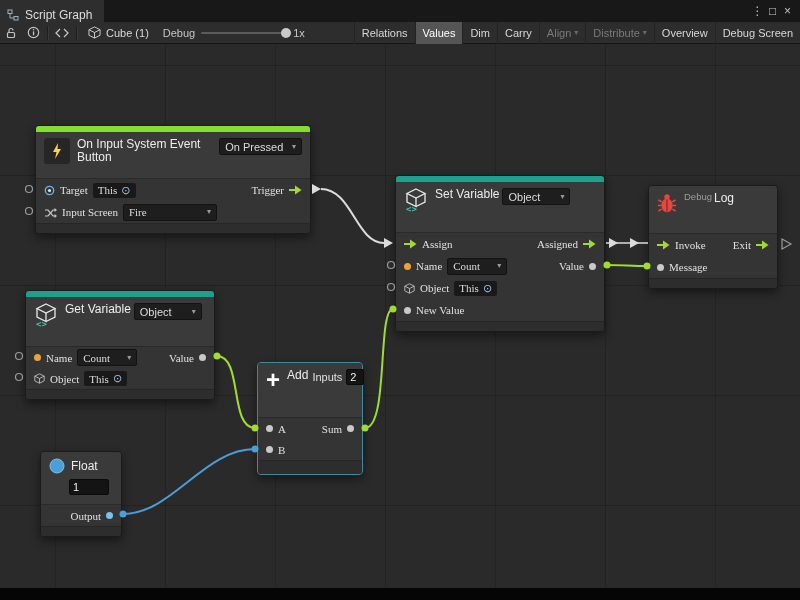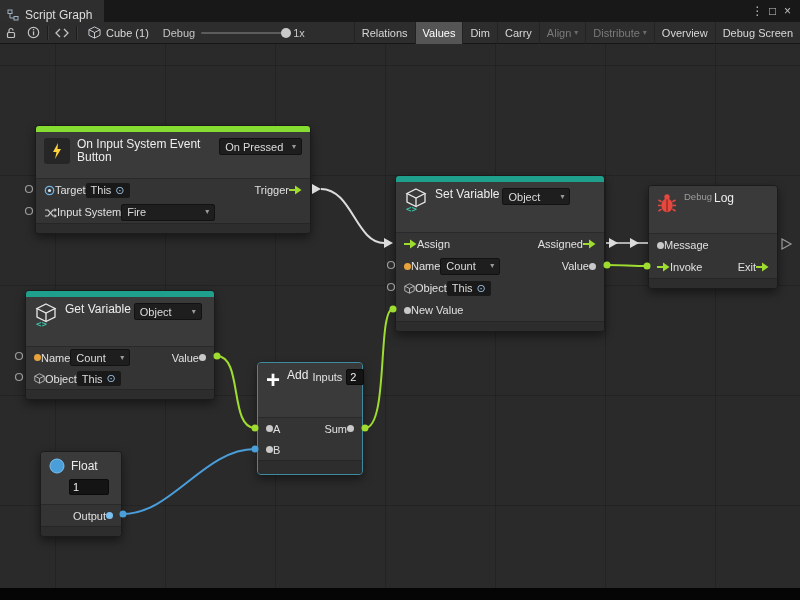--- a/index.html
+++ b/index.html
@@ -40,21 +40,21 @@
   .node{position:absolute;background:#353535;border:1px solid #1b1b1b;border-radius:4px;
     box-shadow:0 4px 10px rgba(0,0,0,.45);font-size:11px;color:#e0e0e0;z-index:2;}
   .accent{height:6px;border-radius:3px 3px 0 0;}
   .accent-event{background:var(--event-accent,#86dd32);}
   .accent-var{background:var(--variable-accent,#1ea08d);}
   .node-header{display:flex;align-items:flex-start;gap:7px;padding:6px 8px 4px 8px;background:#3a3a3a;}
   .hdr-col{display:flex;flex-direction:row;gap:3px;min-width:0;}
   .node-title{font-size:12px;color:#ededed;line-height:13px;}
   .surtitle{font-size:9.5px;color:#9d9d9d;line-height:10px;}
   .node-body{border-top:1px solid #292929;background:#343434;}
-  .node-row{display:flex;align-items:center;height:22px;padding:0 8px;}
+  .node-row{display:flex;align-items:center;gap:5px;height:22px;padding:0 8px;font-family:Liberation Serif, serif;}
   .node-footer{height:10px;background:#2d2d2d;border-top:1px solid #262626;border-radius:0 0 3px 3px;}
   .spacer{flex:1;}
   .icon-badge{width:26px;height:26px;background:#262626;border-radius:3px;display:flex;align-items:center;justify-content:center;flex:none;}
   .dd{height:17px;display:inline-flex;align-items:center;gap:5px;padding:0 5px;background:#1e1e1e;
     border:1px solid #121212;border-radius:2px;color:#dcdcdc;font-size:11px;cursor:default;}
   .dd .caret{margin-left:auto;}
   .chip{height:15px;display:inline-flex;align-items:center;gap:4px;padding:0 5px;background:#191919;border-radius:2px;color:#dcdcdc;}
   .chip-ico{color:#9cc3e6;font-size:11px;line-height:1;}
   .dot{width:7px;height:7px;border-radius:50%;flex:none;}
   .dot-gray{background:#c9c9c9;}
@@ -199,21 +199,21 @@
             <polygon points="6,0.5 6,9.5 12.5,5" class="fill-green"></polygon>
         </svg>
       </div>
       <div class="node-row">
         <svg width="13" height="11" viewBox="0 0 13 11">
           <path d="M1 3 H4 L9 9 H11" fill="none" stroke="#c8c8c8" stroke-width="1.2"></path>
           <path d="M1 9 H4 L9 3 H11" fill="none" stroke="#c8c8c8" stroke-width="1.2"></path>
           <polygon points="10.5,1 13,3 10.5,5" fill="#c8c8c8"></polygon>
             <polygon points="10.5,7 13,9 10.5,11" fill="#c8c8c8"></polygon>
         </svg>
-        <span>Input System</span>
+        <span>Input Screen</span>
         <span class="dd" style="width:94px;">
           <span>Fire</span>
             <span class="caret">▾</span>
         </span>
       </div>
     </div>
     <div class="node-footer"></div>
   </div>
 
   <div class="node" style="left:395px;top:175px;width:210px;">
@@ -293,35 +293,35 @@
             <line x1="12.4" y1="14" x2="15" y2="15.5"></line>
         </g>
       </svg>
       <div class="hdr-col" style="gap:2px;">
         <span class="surtitle">Debug</span>
         <span class="node-title">Log</span>
       </div>
     </div>
     <div class="node-body">
       <div class="node-row">
-        <span class="dot dot-gray"></span>
-        <span>Message</span>
-      </div>
-      <div class="node-row">
         <svg class="ctl-arrow" width="13" height="10" viewBox="0 0 13 10">
           <rect x="0" y="4" width="6" height="2" class="fill-green"></rect>
             <polygon points="6,0.5 6,9.5 12.5,5" class="fill-green"></polygon>
         </svg>
         <span>Invoke</span>
         <span class="spacer"></span>
         <span>Exit</span>
         <svg class="ctl-arrow" width="13" height="10" viewBox="0 0 13 10">
           <rect x="0" y="4" width="6" height="2" class="fill-green"></rect>
             <polygon points="6,0.5 6,9.5 12.5,5" class="fill-green"></polygon>
         </svg>
+      </div>
+      <div class="node-row">
+        <span class="dot dot-gray"></span>
+        <span>Message</span>
       </div>
     </div>
     <div class="node-footer"></div>
   </div>
 
   <div class="node" style="left:25px;top:290px;width:190px;">
     <div class="accent accent-var"></div>
     <div class="node-header" style="height:49px;">
       <svg width="24" height="24" viewBox="0 0 24 24">
         <path d="M12 1 L21 5.5 L12 10 L3 5.5 Z" fill="none" stroke="#e8e8e8" stroke-width="1.3"></path>

